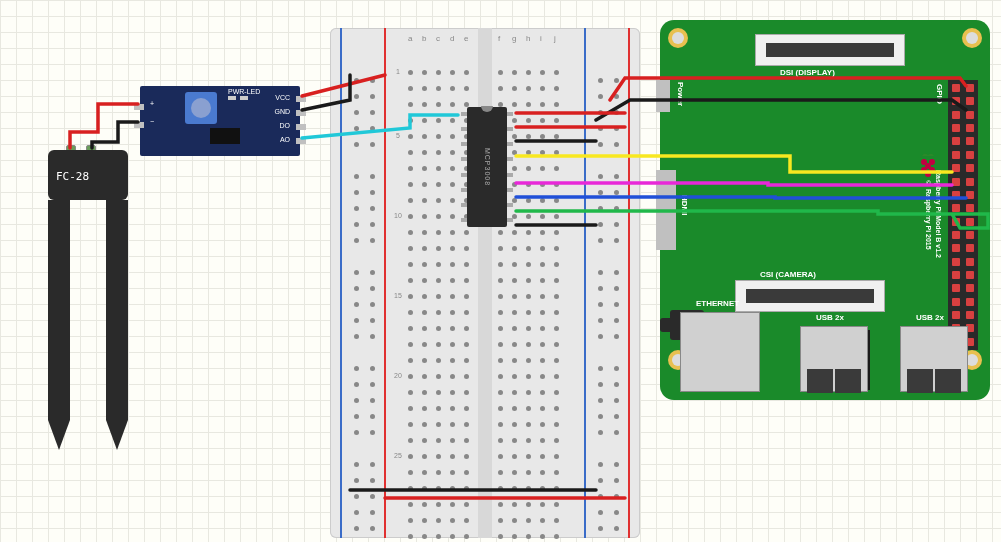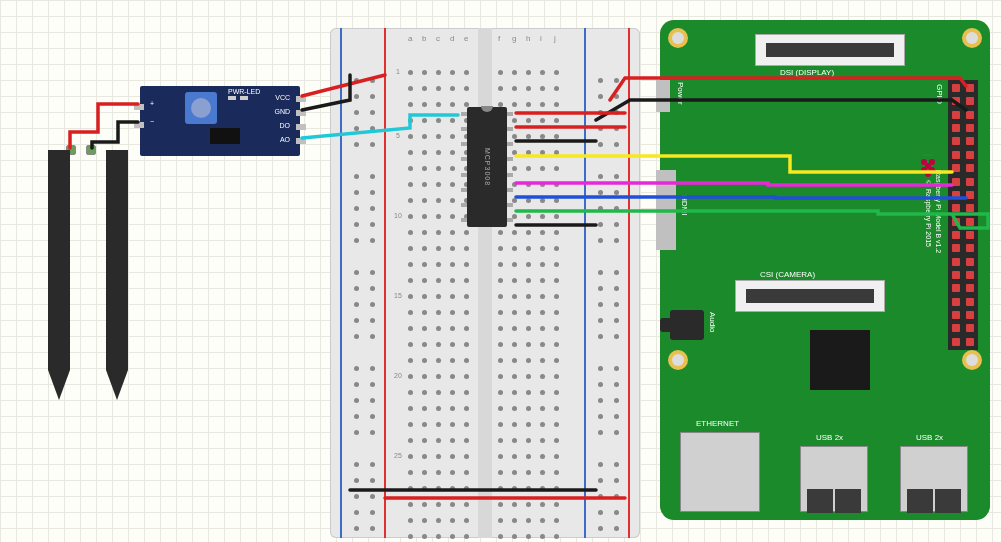--- a/index.html
+++ b/index.html
@@ -146,23 +146,24 @@
     display: flex; flex-direction: column; justify-content: space-between;
   }
   .mcp3008-pins-l { left: -6px; }
   .mcp3008-pins-r { right: -6px; }
   .mcp-pin { width: 6px; height: 4px; background: #aaa; }
   
   
   .rpi {
     position: absolute;
     left: 660px; top: 20px;
-    width: 330px; height: 500px;
+    width: 330px; height: 380px;
     background: #1a8a2a;
     border-radius: 14px;
+    font-weight: bold;
   }
   .rpi-hole { position: absolute; width: 20px; height: 20px; border-radius: 50%; background: #e8c050; }
   .rpi-hole::after { content:''; position:absolute; inset:4px; border-radius:50%; background:#ddd; }
   .rpi-dsi {
     position: absolute; top: 14px; left: 95px;
     width: 150px; height: 32px; background: #f0f0f0;
     border: 1px solid #aaa;
   }
   .rpi-dsi-slot { position: absolute; top: 8px; left: 10px; right: 10px; height: 14px; background: #3a3a3a; }
   .rpi-csi {
@@ -217,20 +218,23 @@
 </style>
 </head>
 <body>
 
 <div class="canvas">
 
   <div class="fc28">
     <div class="fc28-terminals">
       <div class="fc28-terminal"></div>
       <div class="fc28-terminal"></div>
+    </div>
+    <div class="fc28-head">
+      <span class="fc28-label">FC-28</span>
     </div>
     <div class="fc28-prongs">
       <div class="fc28-prong"></div>
       <div class="fc28-prong"></div>
     </div>
   </div>
 
   <div class="module">
     <div class="module-pot"></div>
     <div class="module-chip"></div>

